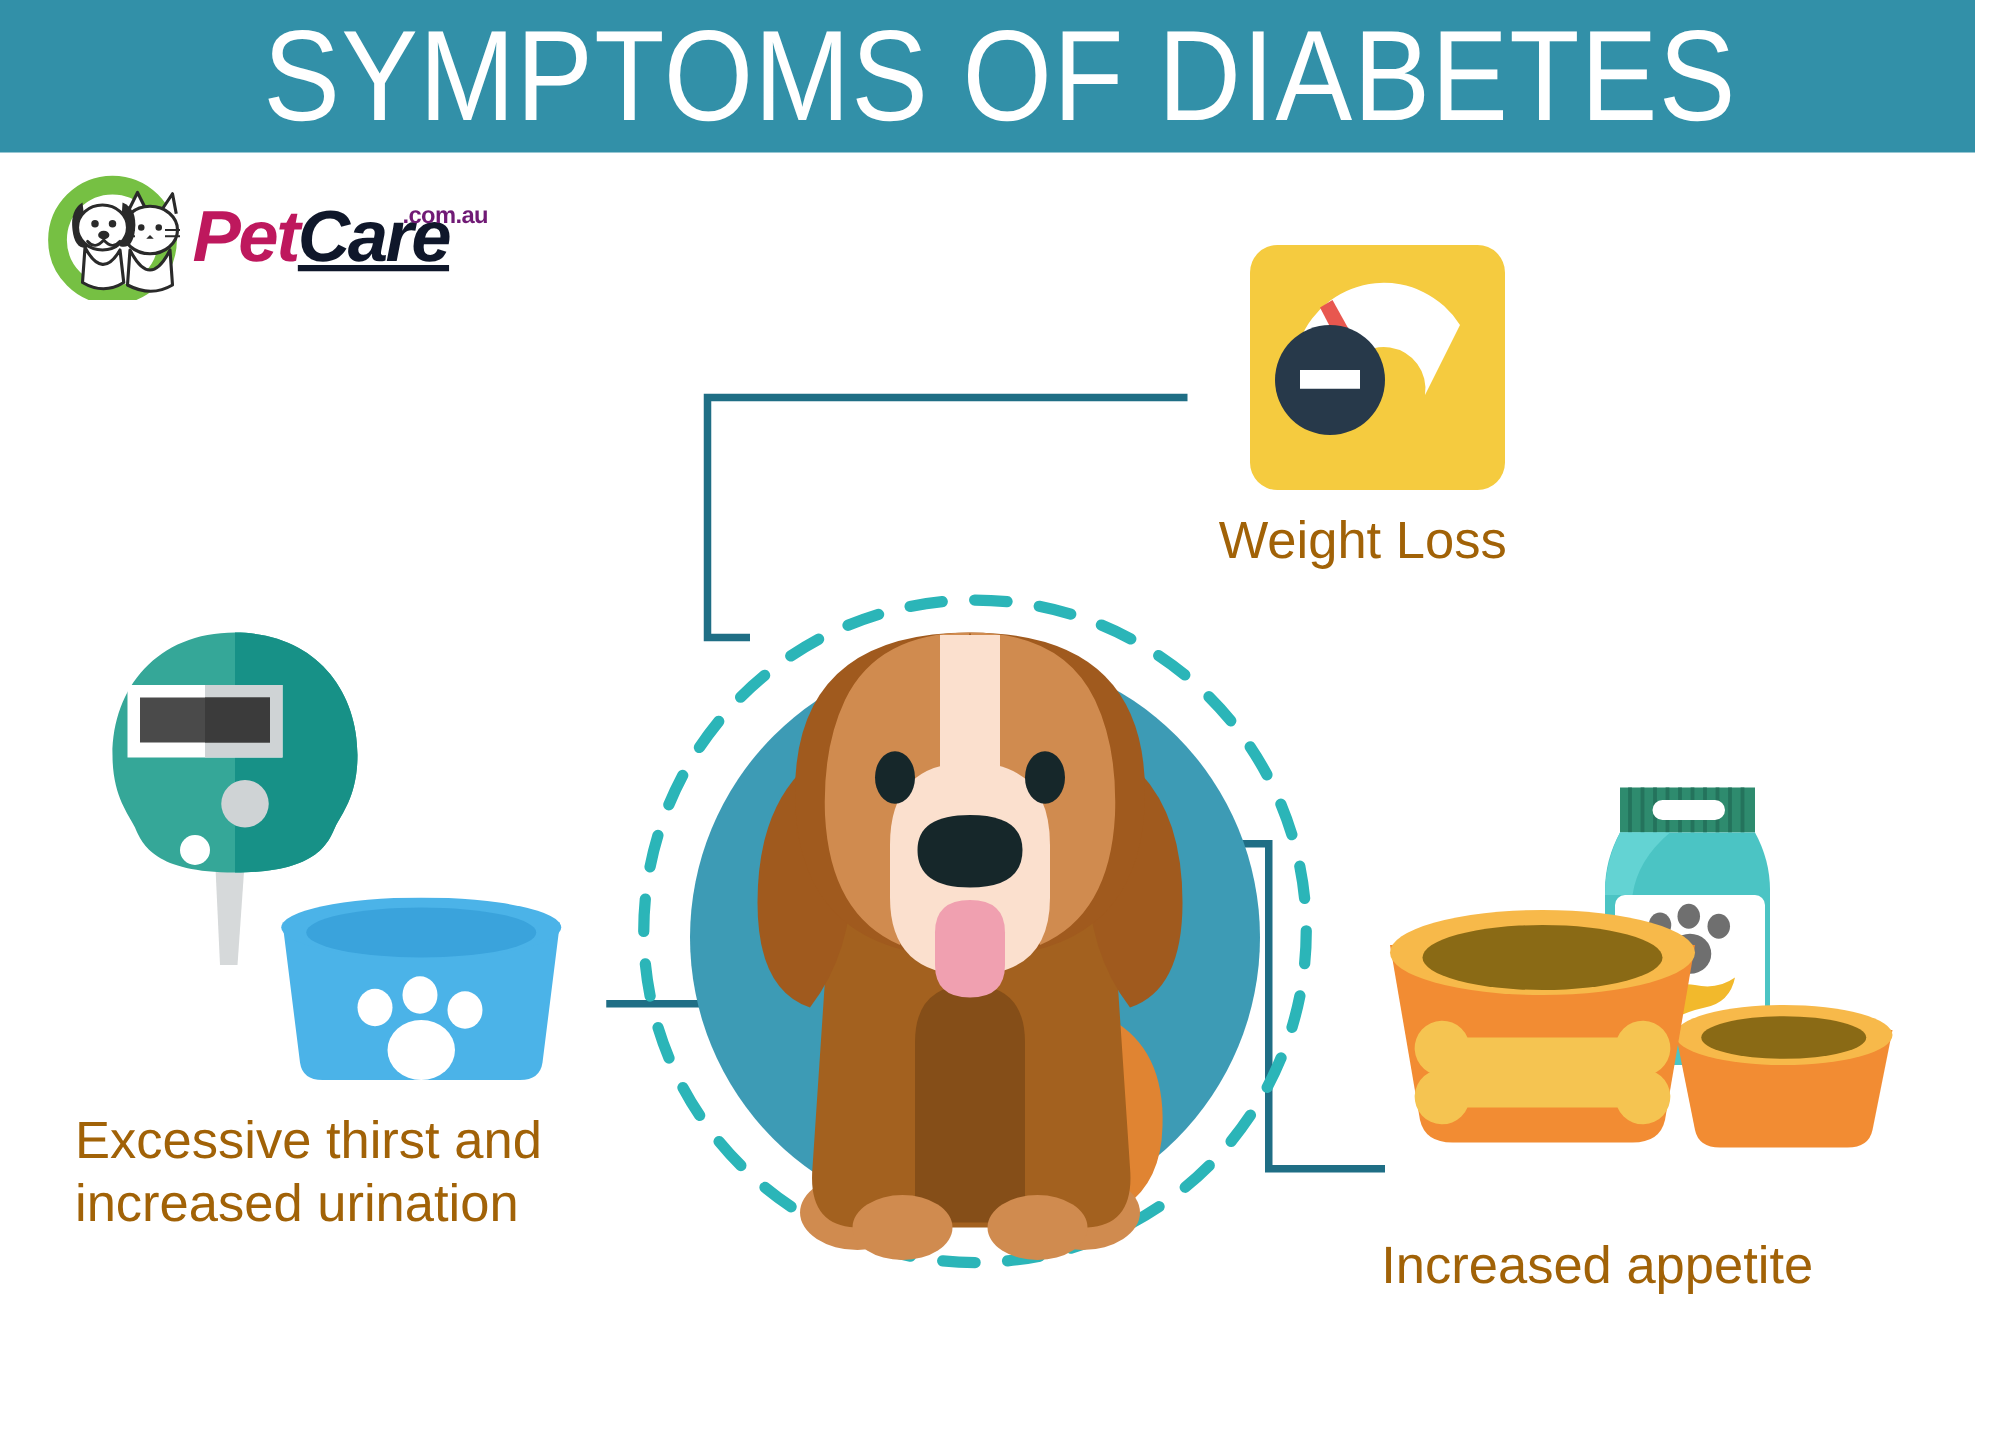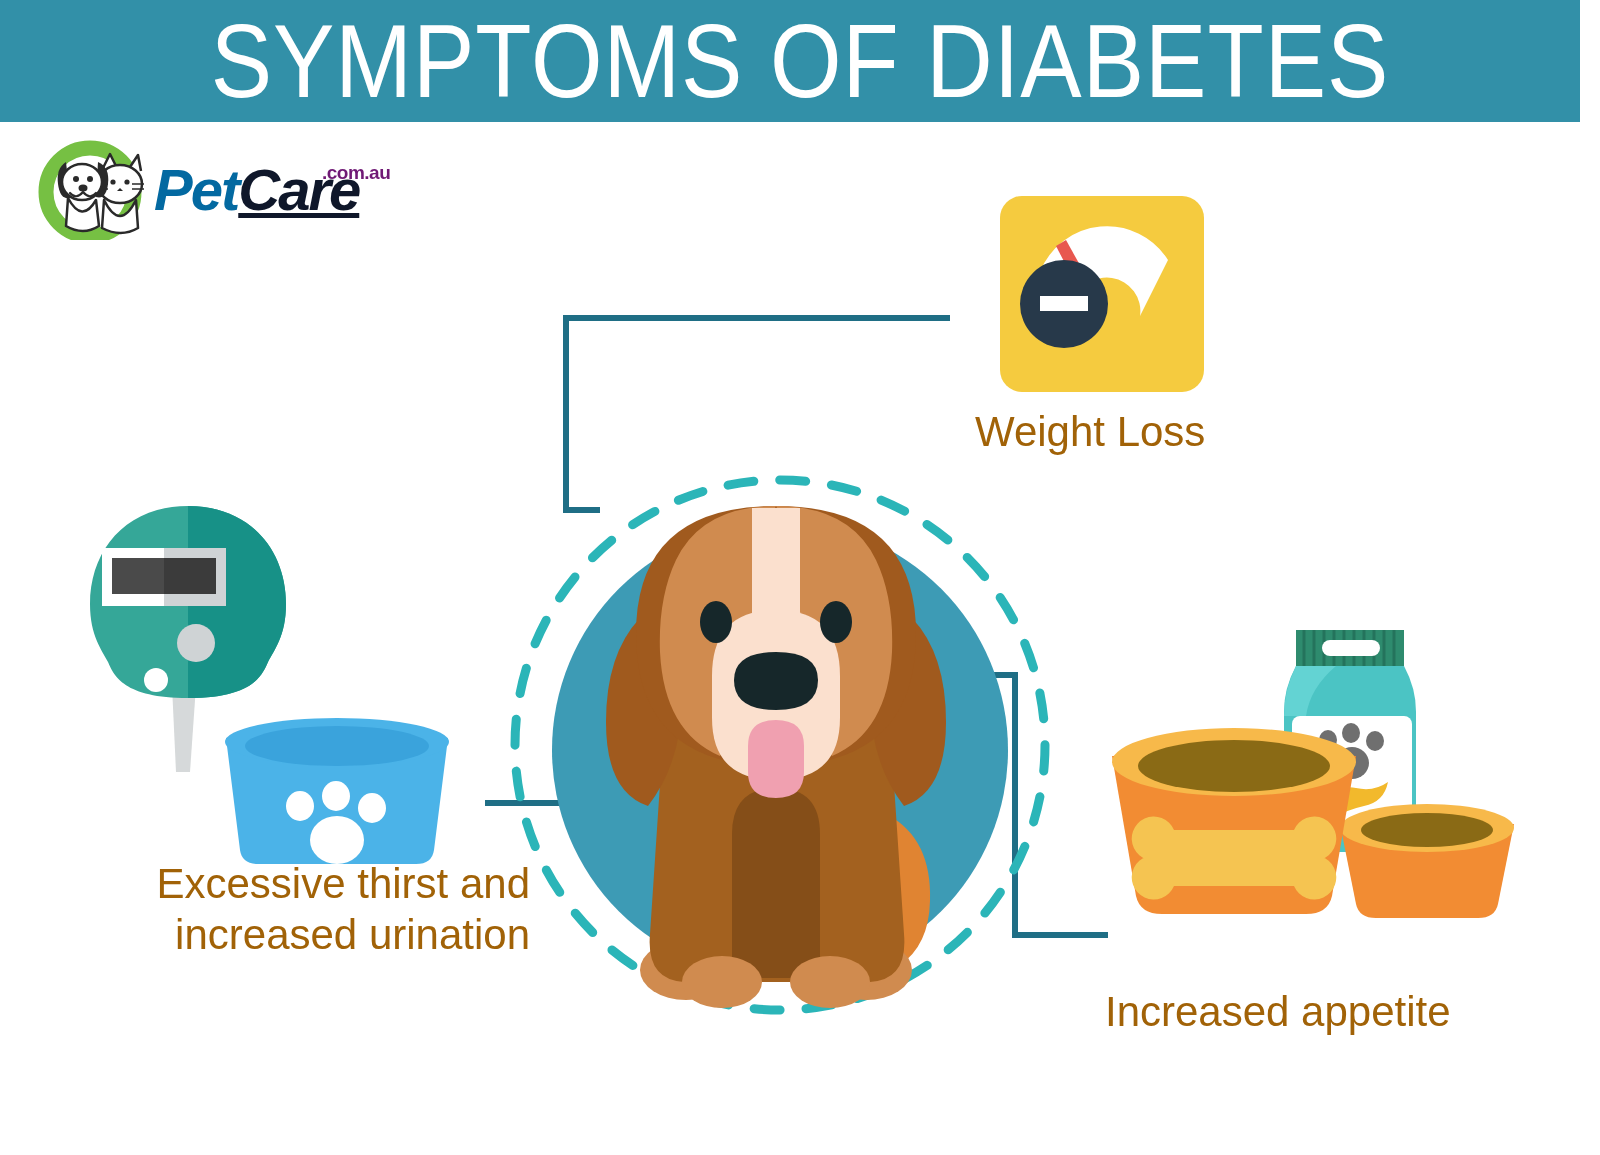--- a/index.html
+++ b/index.html
@@ -60,21 +60,21 @@
     top: 14px;
     height: 72px;
     display: flex;
     align-items: center;
     font-size: 58px;
     font-weight: 700;
     font-style: italic;
     letter-spacing: -2px;
     line-height: 1;
   }
-  .logo-pet { color: #0369a1; }
+  .logo-pet { color: #be185d; }
   .logo-care { color: #0f172a; text-decoration: underline; }
   .logo-tld {
     position: absolute;
     left: 286px;
     top: 22px;
     font-size: 19px;
     font-weight: 700;
     color: #701a75;
     letter-spacing: -0.5px;
   }
@@ -83,23 +83,23 @@
   .label {
     position: absolute;
     color: #a16207;
     font-size: 42px;
     line-height: 1.22;
     white-space: pre-line;
   }
   .label-weight-loss { left: 975px; top: 406px; }
   .label-thirst {
     left: 60px;
-    top: 858px;
+    top: 886px;
     width: 470px;
-    text-align: right;
+    text-align: left;
   }
   .label-appetite { left: 1105px; top: 986px; }
 
   
   .connector {
     position: absolute;
     pointer-events: none;
   }
 
   

